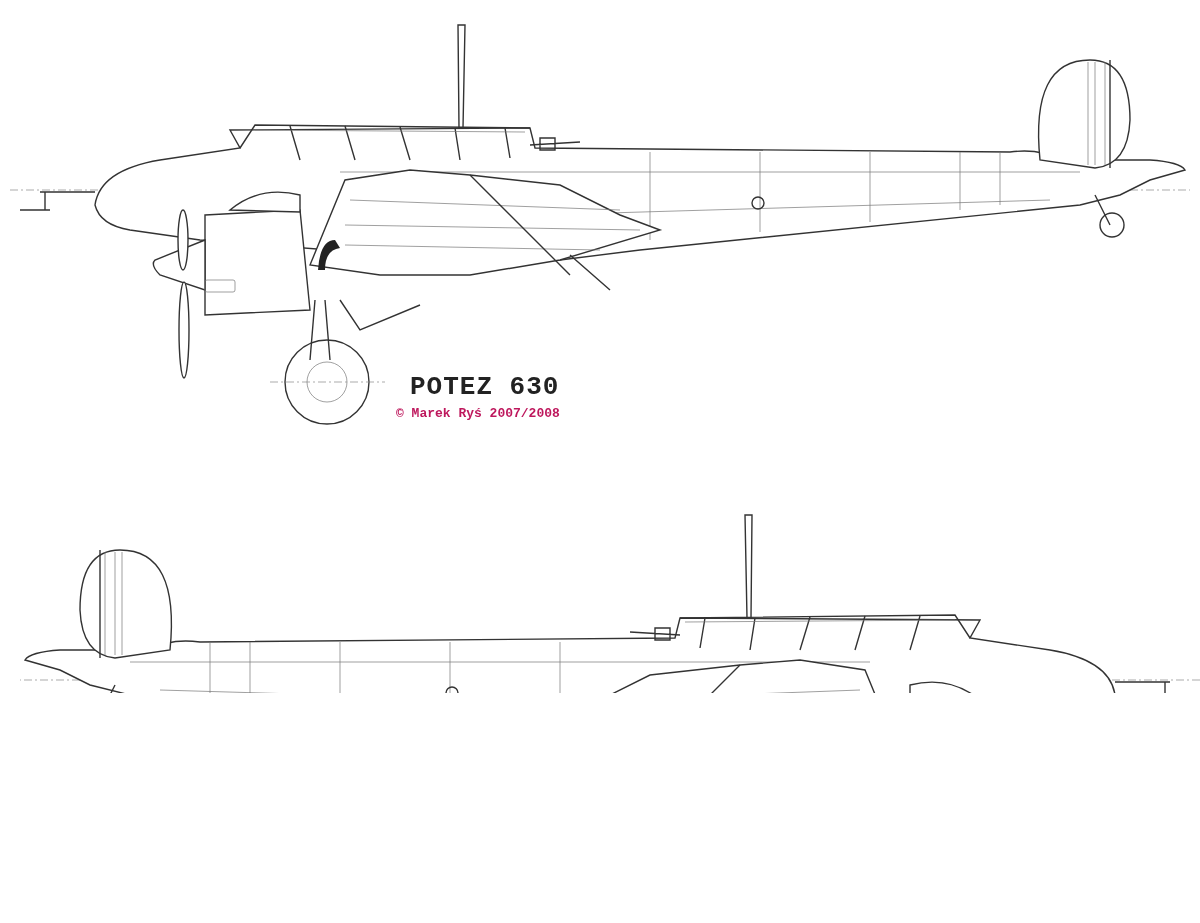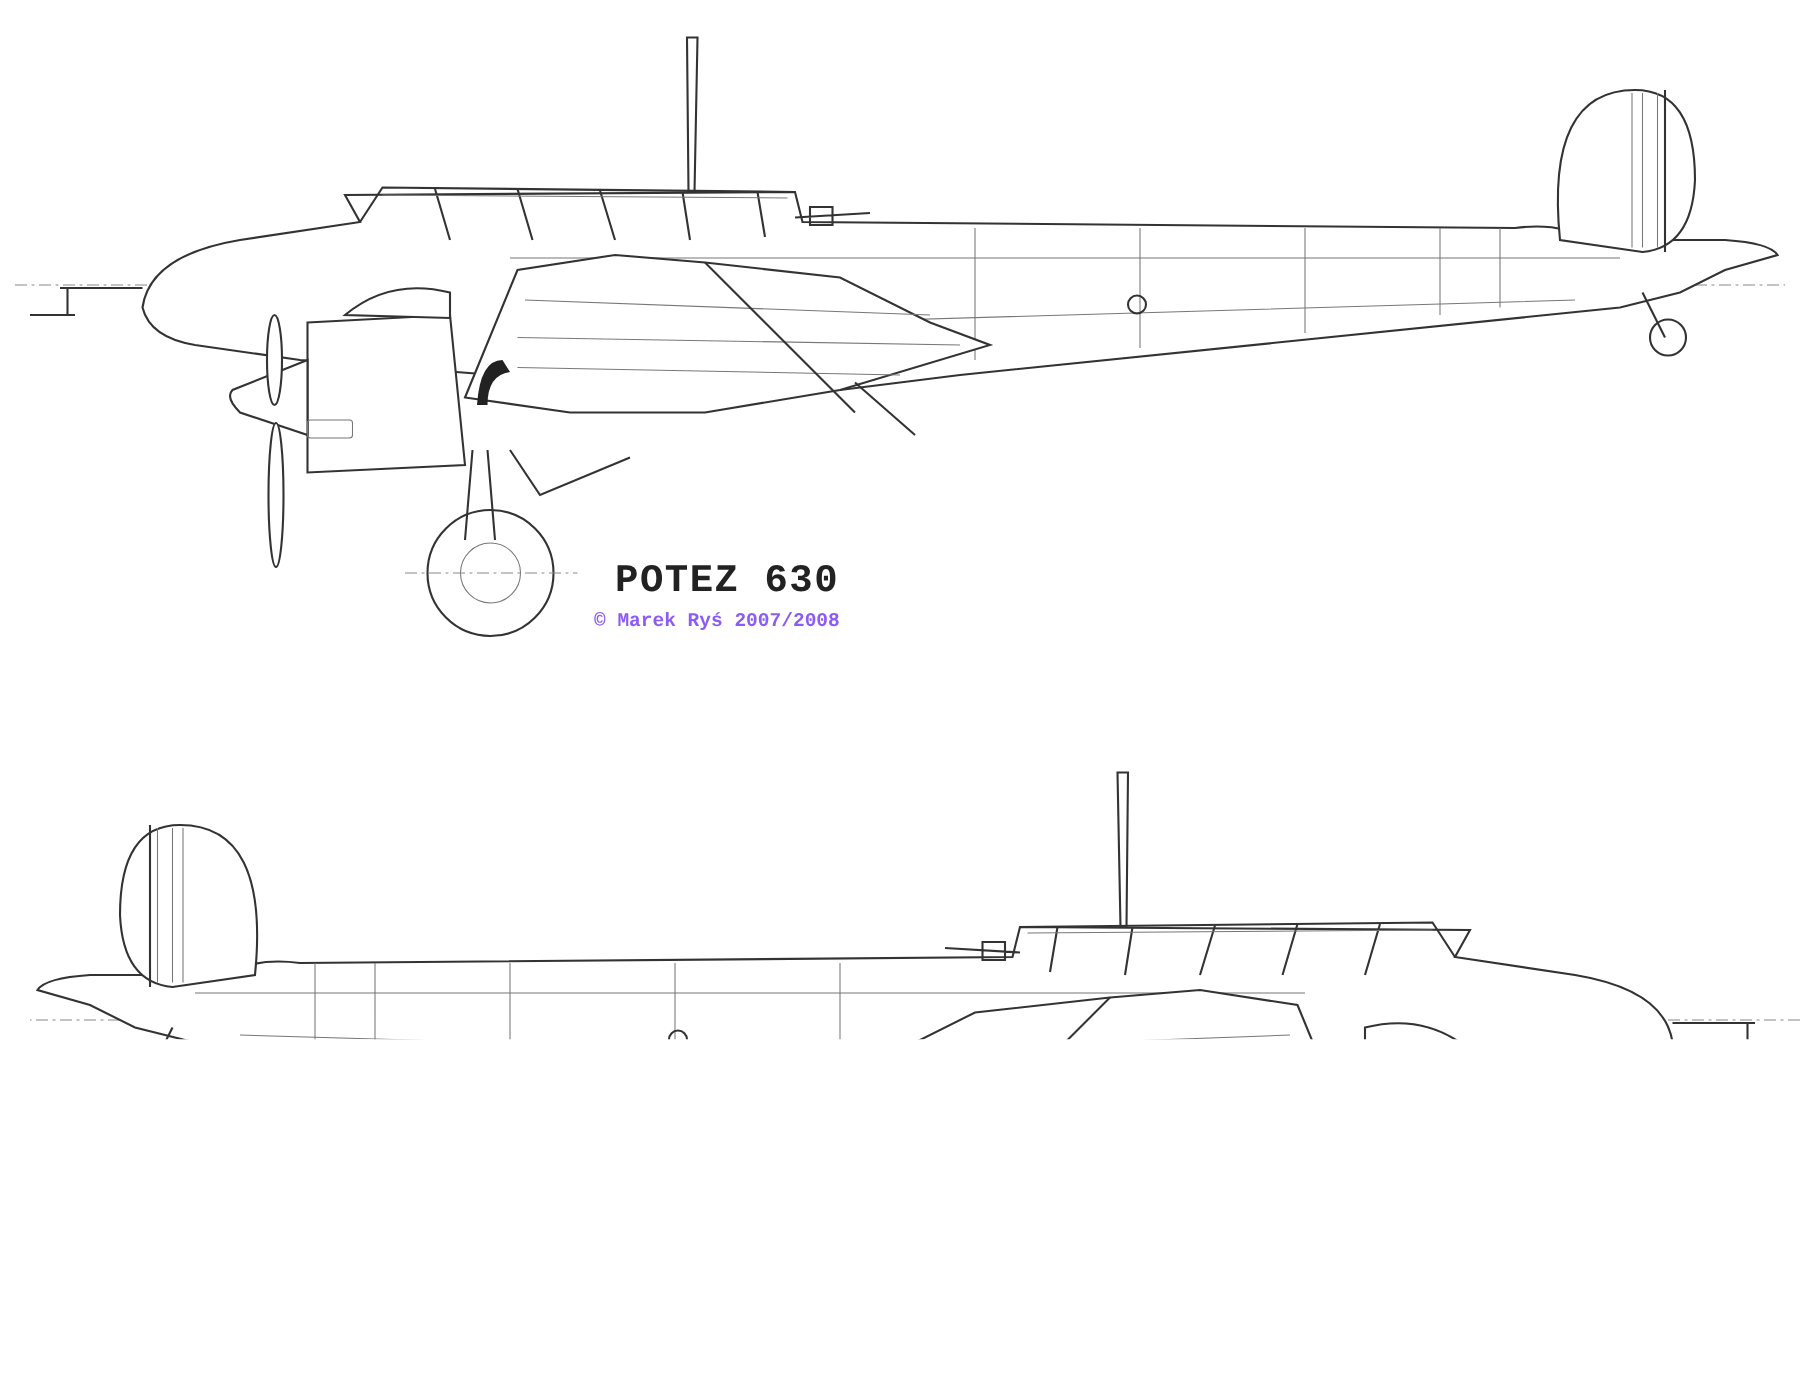--- a/index.html
+++ b/index.html
@@ -1,19 +1,19 @@
 <!DOCTYPE html>
 <html><head>
 <meta charset="utf-8">
 <style>
   html,body{margin:0;padding:0;background:#fff;}
   .canvas{position:relative;width:1200px;height:693px;background:#fff;overflow:hidden;}
   svg{position:absolute;left:0;top:0;}
   .title{position:absolute;left:410px;top:372px;font-family:"Liberation Mono","DejaVu Sans Mono",monospace;font-weight:bold;font-size:26px;color:#222;letter-spacing:1px;}
-  .credit{position:absolute;left:396px;top:406px;font-family:"Liberation Mono","DejaVu Sans Mono",monospace;font-weight:bold;font-size:13px;color:#8b5cf6;}
+  .credit{position:absolute;left:396px;top:406px;font-family:"Liberation Mono","DejaVu Sans Mono",monospace;font-weight:bold;font-size:13px;color:#be185d;}
   .ln{fill:none;stroke:#333;stroke-width:1.4;}
   .thin{fill:none;stroke:#777;stroke-width:0.7;}
   .dash{fill:none;stroke:#888;stroke-width:0.7;stroke-dasharray:8 3 2 3;}
   .fill{fill:#fff;stroke:#333;stroke-width:1.4;}
   .blk{fill:#222;}
 </style>
 </head>
 <body>
 
 <div class="canvas">

